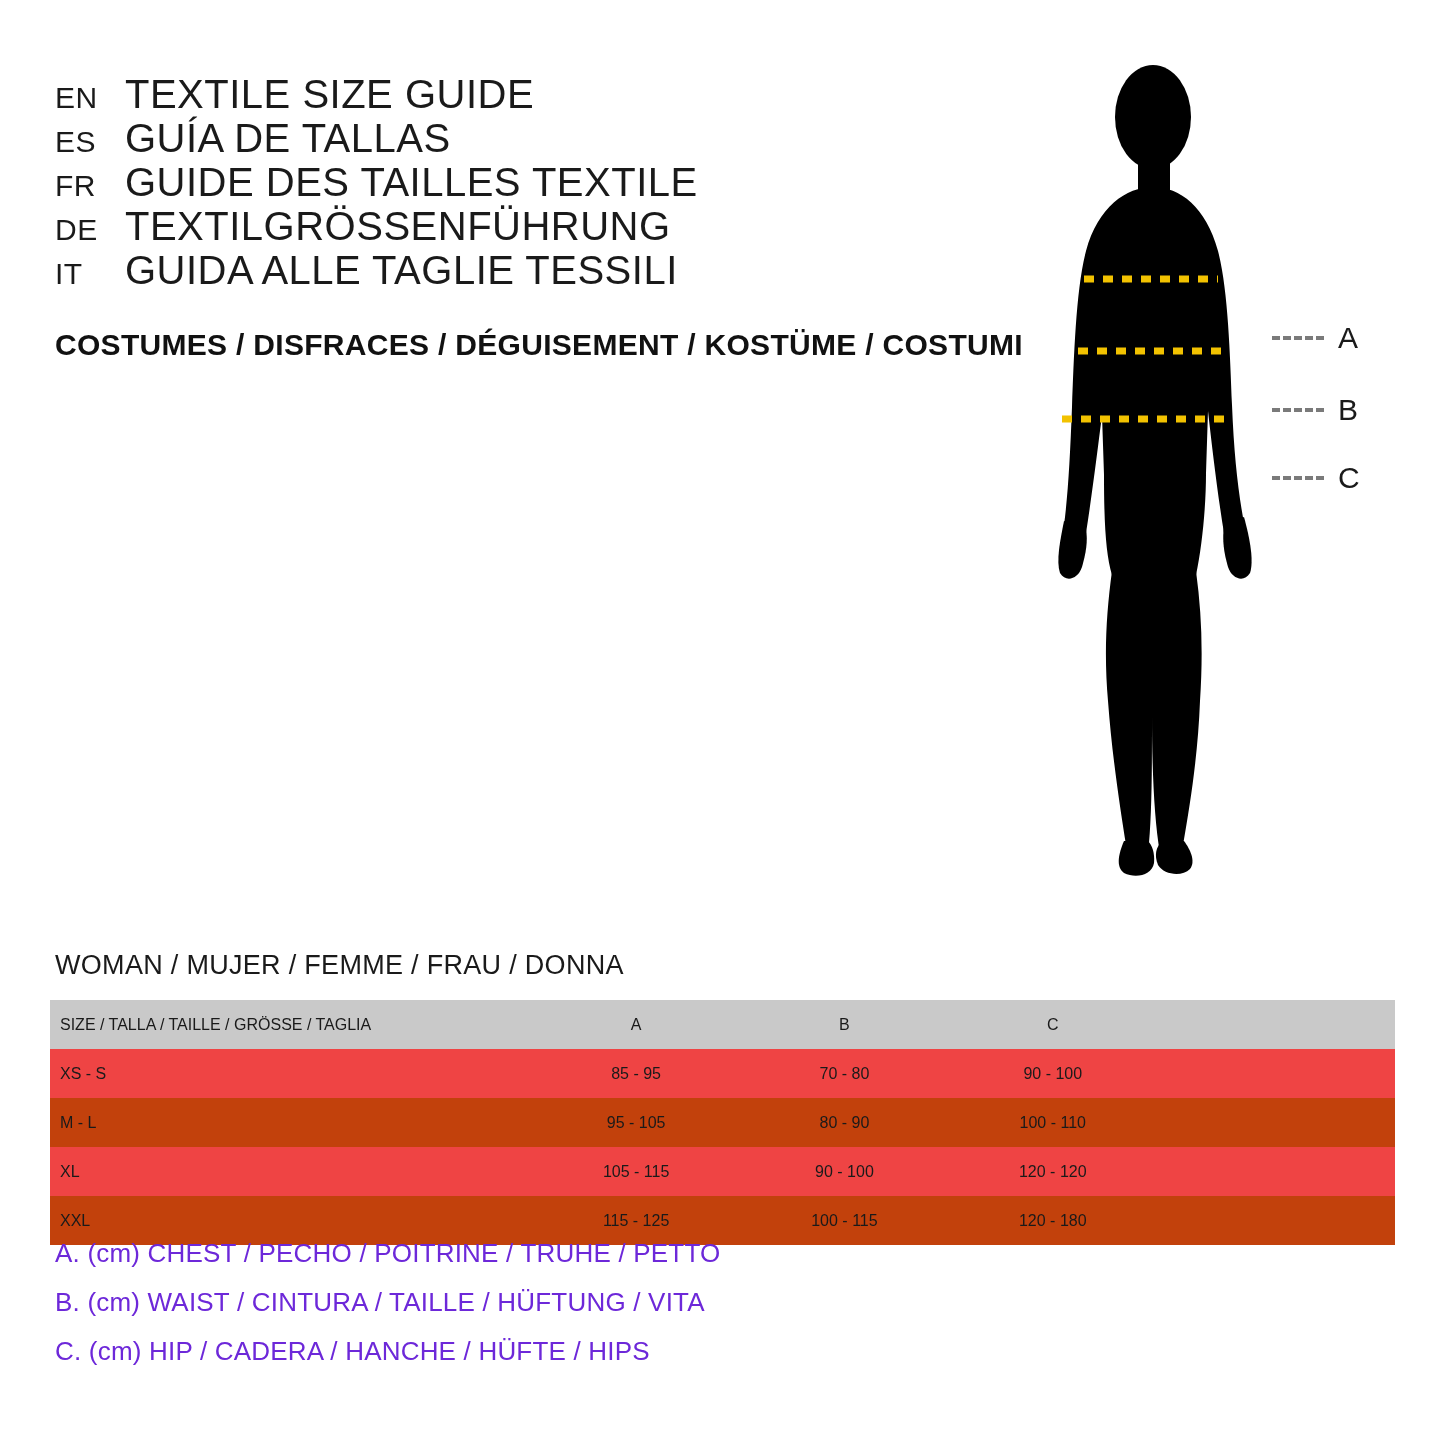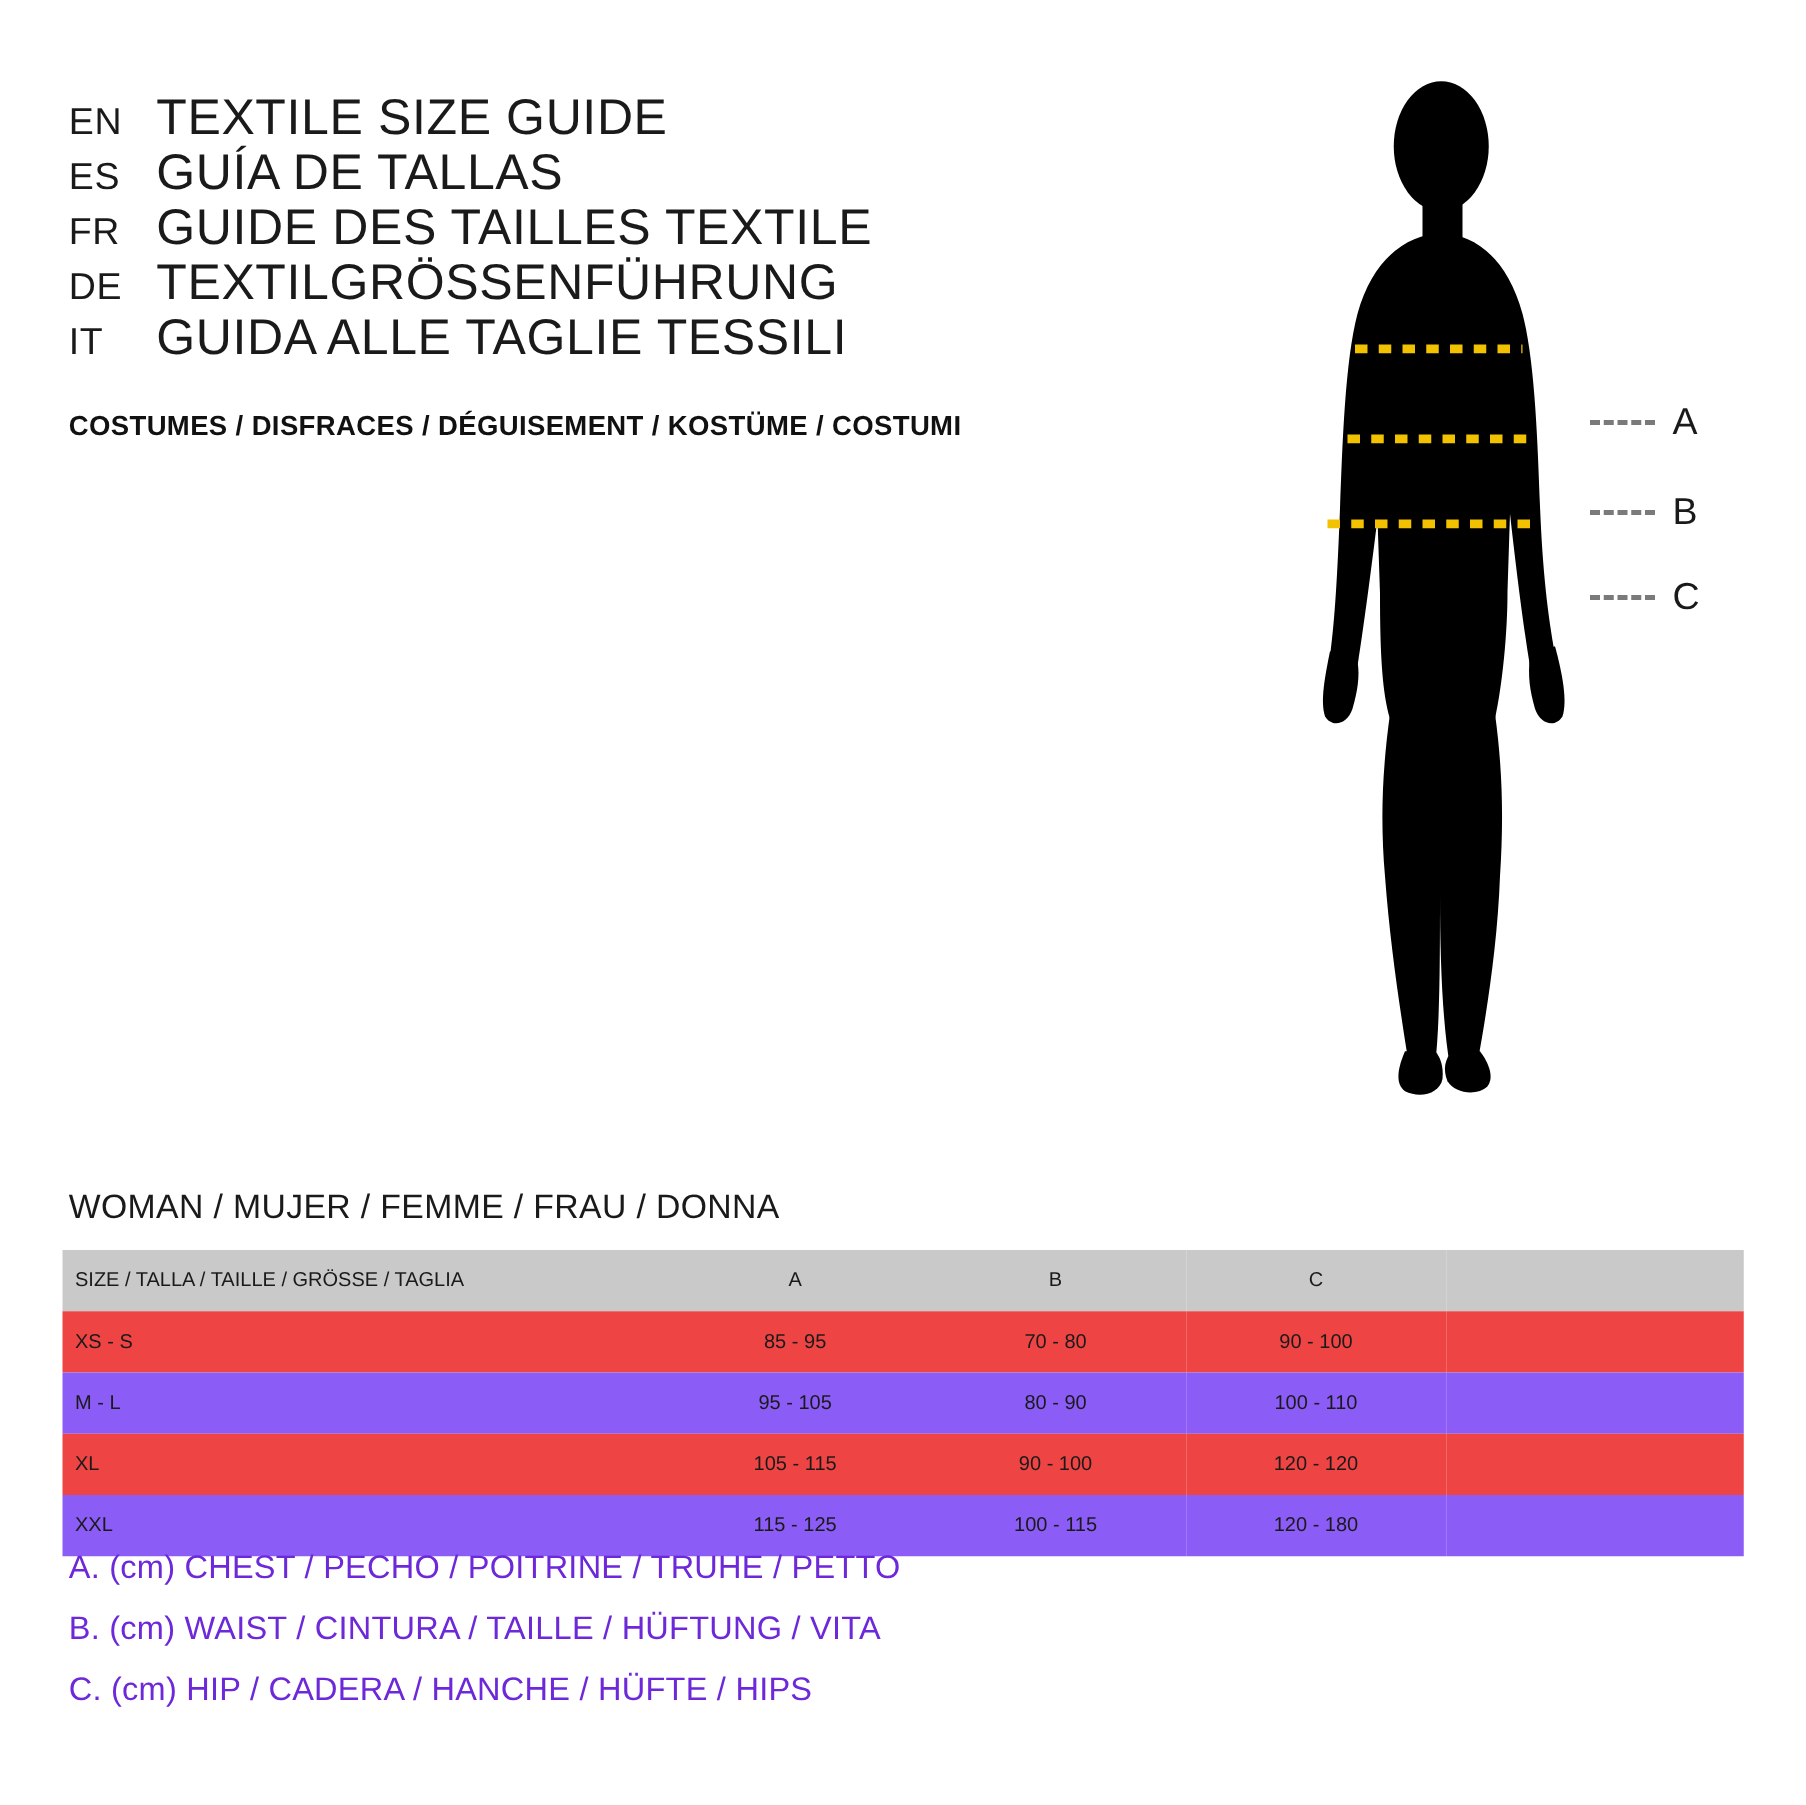--- a/index.html
+++ b/index.html
@@ -40,21 +40,21 @@
   }
   .lang-text {
     font-size: 40px;
     letter-spacing: 0.5px;
     color: #1a1a1a;
   }
   .subtitle {
     position: absolute;
     left: 55px;
     top: 328px;
-    font-size: 22px;
+    font-size: 30px;
     font-weight: bold;
     letter-spacing: 0.3px;
     color: #111;
   }
 
   
   .figure-wrap {
     position: absolute;
     left: 1020px;
     top: 55px;
@@ -119,21 +119,21 @@
   table.size-table td.meas {
     text-align: center;
     width: 248px;
   }
   table.size-table th.spacer,
   table.size-table td.spacer {
     width: 290px;
   }
   tr.head-row { background: #c9c9c9; }
   tr.row-odd { background: #ef4444; }
-  tr.row-even { background: #8b5cf6; }
+  tr.row-even { background: #c2410c; }
 
   
   .legend {
     position: absolute;
     left: 55px;
     top: 1238px;
   }
   .legend-line {
     font-size: 26px;
     letter-spacing: 0.2px;

